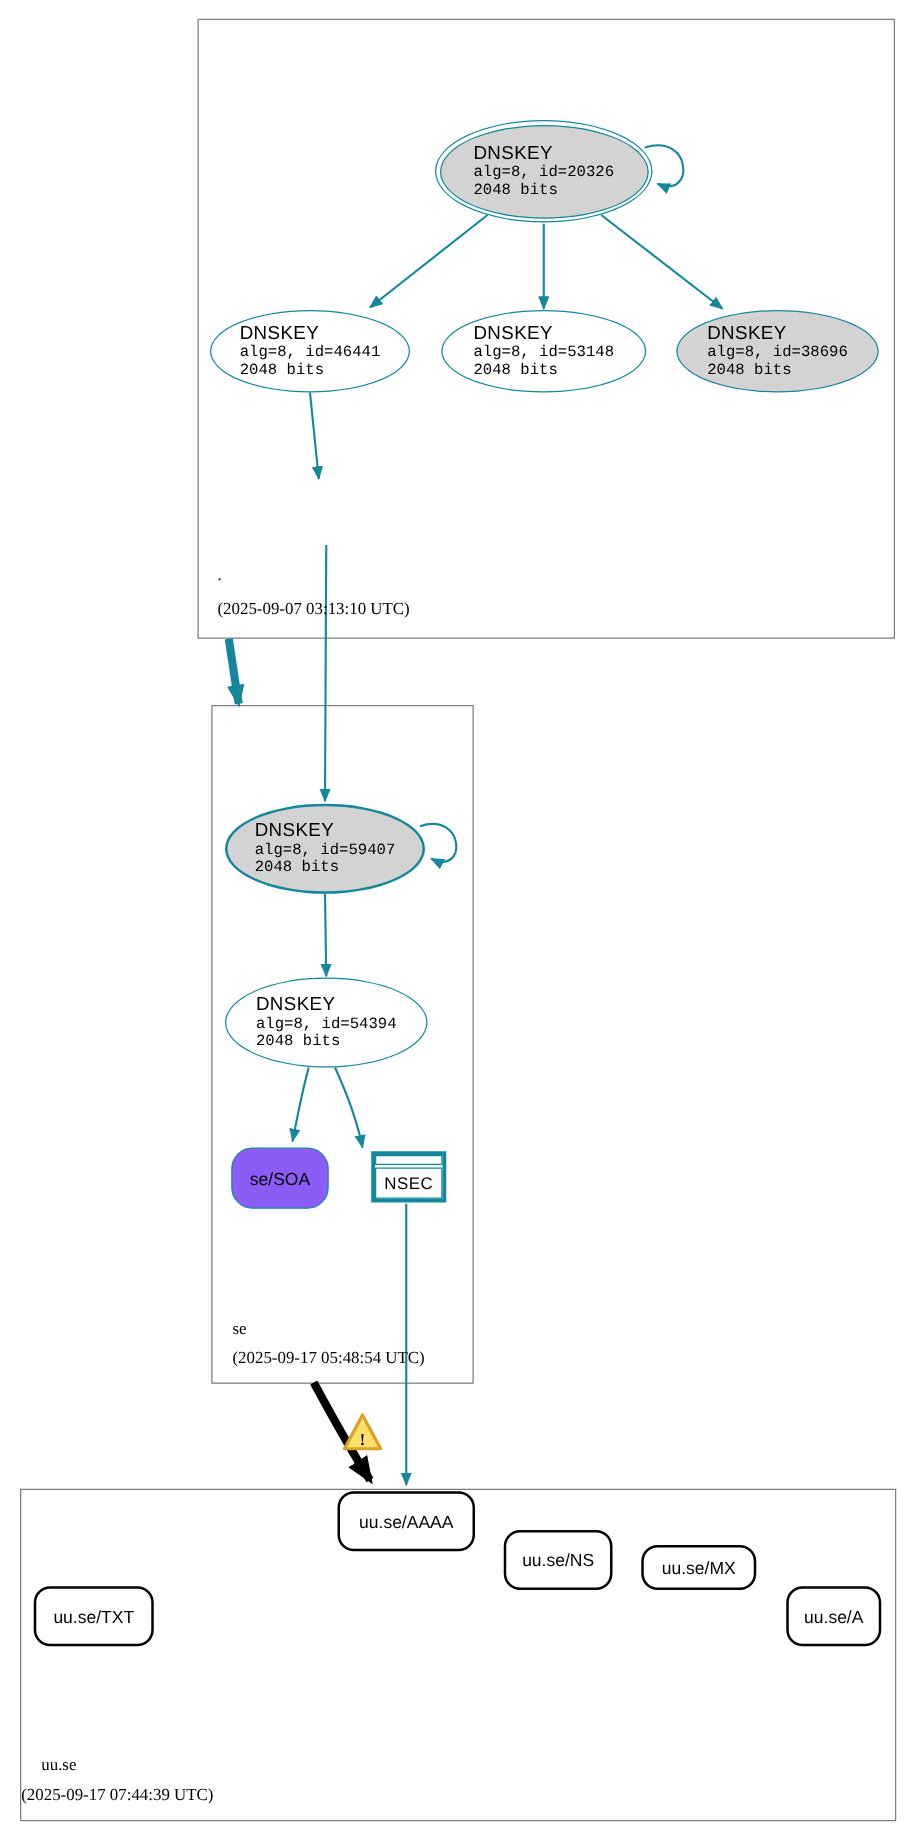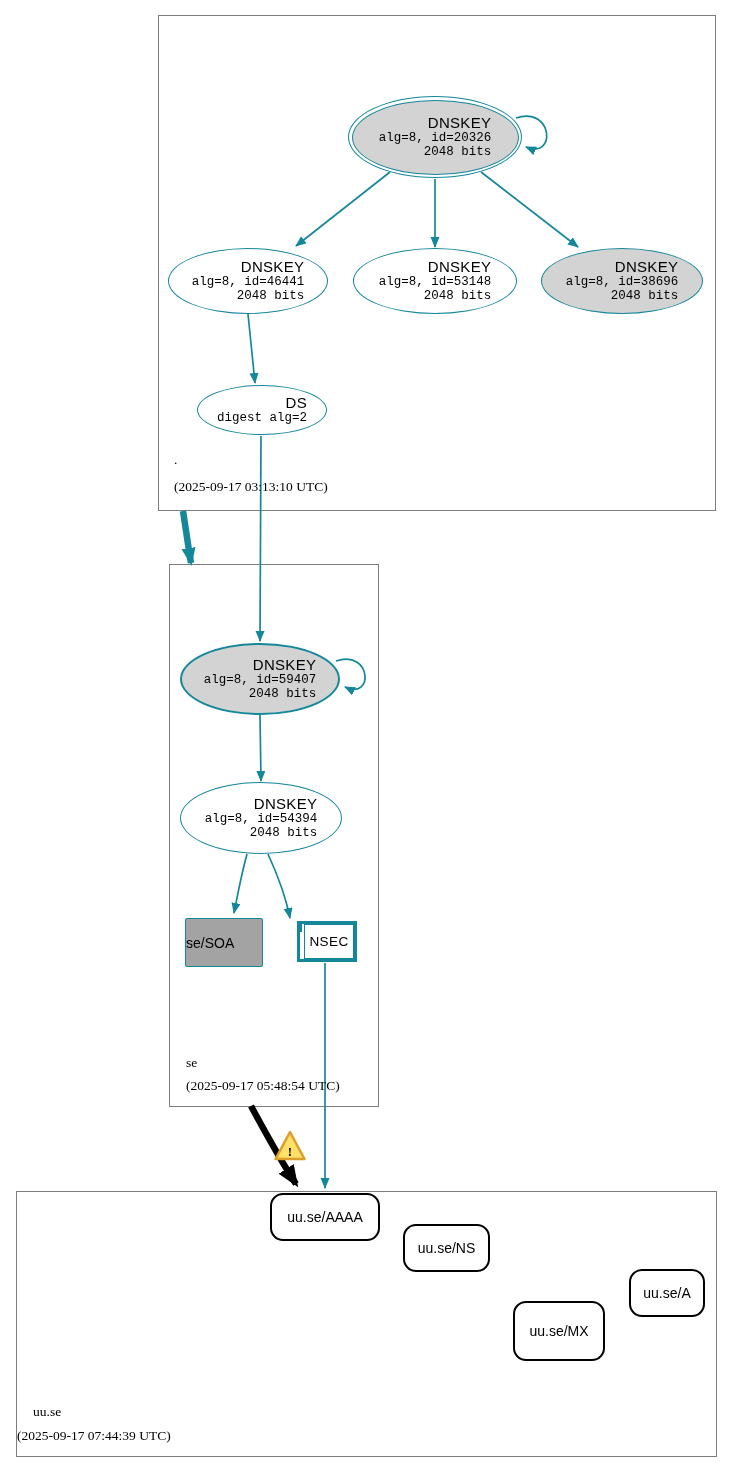--- a/index.html
+++ b/index.html
@@ -7,34 +7,34 @@
     position:relative;width:732px;height:1473px;background:var(--background,#fff);
     font-family:"Liberation Sans",sans-serif;color:var(--text,#000);overflow:hidden;
   }
   .cluster{position:absolute;border:1px solid var(--cluster-border,#7d7d7d);background:#fff;z-index:1;}
   .edges{position:absolute;left:0;top:0;width:732px;height:1473px;z-index:2;pointer-events:none;}
   .edges path{fill:none;}
   .teal-stroke{stroke:var(--teal,#14879b);}
   .black-stroke{stroke:var(--edge-black,#010101);}
   .teal-fill{fill:var(--teal,#14879b);}
   .black-fill{fill:var(--edge-black,#010101);}
-  .node{position:absolute;display:flex;align-items:center;justify-content:center;text-align:right;z-index:3;box-sizing:border-box;}
+  .node{position:absolute;display:flex;align-items:center;justify-content:center;text-align:left;z-index:3;box-sizing:border-box;}
   .ellipse{border:1.8px solid var(--teal,#14879b);border-radius:50%;background:#fff;}
   .ellipse.gray{background:var(--gray-fill,#d3d3d3);}
   .ellipse.thick{border-width:2.2px;}
   .ring{position:absolute;inset:2.5px;border:1.8px solid var(--teal,#14879b);border-radius:50%;background:var(--gray-fill,#d3d3d3);}
   .node-text{position:relative;line-height:1.12;}
   .node-title{font-size:15px;letter-spacing:.3px;}
   .node-detail{font-family:Liberation Mono, monospace;font-size:12.5px;}
   .rr-rounded{position:absolute;z-index:3;box-sizing:border-box;border:1.6px solid var(--teal,#14879b);
-    border-radius:2px;background:#a3a3a3;display:flex;align-items:center;justify-content:flex-start;font-size:14px;}
+    border-radius:17px;background:#8b5cf6;display:flex;align-items:center;justify-content:center;font-size:14px;}
   .rrset-black{position:absolute;z-index:3;box-sizing:border-box;border:2px solid #000;border-radius:13px;
     background:#fff;display:flex;align-items:center;justify-content:center;font-size:14px;}
   .nsec-node{position:absolute;z-index:3;box-sizing:border-box;border:3px solid var(--teal,#14879b);
-    background:#fff;padding:0;display:flex;flex-direction:row;gap:2px;}
+    background:#fff;padding:0;display:flex;flex-direction:column;gap:2px;}
   .nsec-header{border:1.5px solid var(--teal,#14879b);height:6px;}
   .nsec-body{border:1.5px solid var(--teal,#14879b);flex:1;display:flex;align-items:center;justify-content:center;font-size:13.5px;letter-spacing:.4px;}
   .zone-label{position:absolute;z-index:3;font-family:"Liberation Serif",serif;font-size:13.5px;}
   .zone-ts{position:absolute;z-index:3;font-family:"Liberation Serif",serif;font-size:13.5px;}
 </style>
 </head>
 <body>
 
 <div class="canvas">
 
@@ -104,29 +104,23 @@
   </div>
 
   <div class="node ellipse gray" style="left:541px;top:248px;width:162px;height:66px">
     <div class="node-text">
       <div class="node-title">DNSKEY</div>
       <div class="node-detail">alg=8, id=38696</div>
       <div class="node-detail">2048 bits</div>
     </div>
   </div>
 
-  <div class="node ellipse" style="left:197px;top:385px;width:130px;height:50px">
-    <div class="node-text">
-      <div class="node-title">DS</div>
-      <div class="node-detail">digest alg=2</div>
-    </div>
-  </div>
 
   <div class="zone-label" style="left:174px;top:452px">.</div>
-  <div class="zone-ts" style="left:174px;top:479px">(2025-09-17 03:13:10 UTC)</div>
+  <div class="zone-ts" style="left:174px;top:479px">(2025-09-07 03:13:10 UTC)</div>
 
   <div class="node ellipse gray thick" style="left:180px;top:643px;width:160px;height:72px">
     <div class="node-text">
       <div class="node-title">DNSKEY</div>
       <div class="node-detail">alg=8, id=59407</div>
       <div class="node-detail">2048 bits</div>
     </div>
   </div>
 
   <div class="node ellipse" style="left:180px;top:782px;width:162px;height:72px">
@@ -142,27 +136,30 @@
   </div>
 
   <div class="nsec-node" style="left:297px;top:921px;width:60px;height:41px">
     <div class="nsec-header"></div>
     <div class="nsec-body">NSEC</div>
   </div>
 
   <div class="zone-label" style="left:186px;top:1055px">se</div>
   <div class="zone-ts" style="left:186px;top:1078px">(2025-09-17 05:48:54 UTC)</div>
 
+  <div class="rrset-black" style="left:27px;top:1269px;width:96px;height:48px">
+    <span>uu.se/TXT</span>
+  </div>
   <div class="rrset-black" style="left:270px;top:1193px;width:110px;height:48px">
     <span>uu.se/AAAA</span>
   </div>
   <div class="rrset-black" style="left:403px;top:1224px;width:87px;height:48px">
     <span>uu.se/NS</span>
   </div>
-  <div class="rrset-black" style="left:513px;top:1301px;width:92px;height:60px">
+  <div class="rrset-black" style="left:513px;top:1236px;width:92px;height:36px">
     <span>uu.se/MX</span>
   </div>
   <div class="rrset-black" style="left:629px;top:1269px;width:76px;height:48px">
     <span>uu.se/A</span>
   </div>
 
   <div class="zone-label" style="left:33px;top:1404px">uu.se</div>
   <div class="zone-ts" style="left:17px;top:1428px">(2025-09-17 07:44:39 UTC)</div>
 
 </div>

